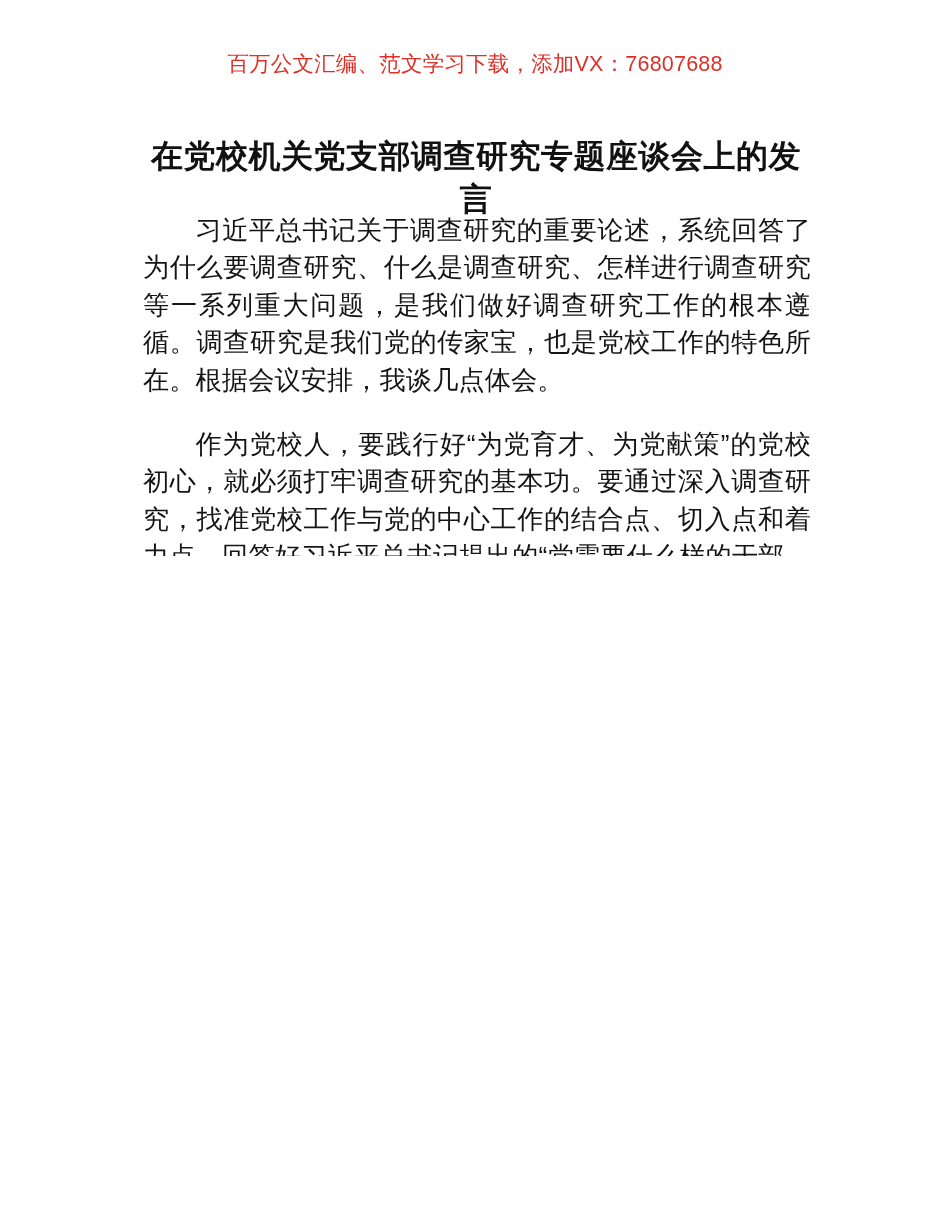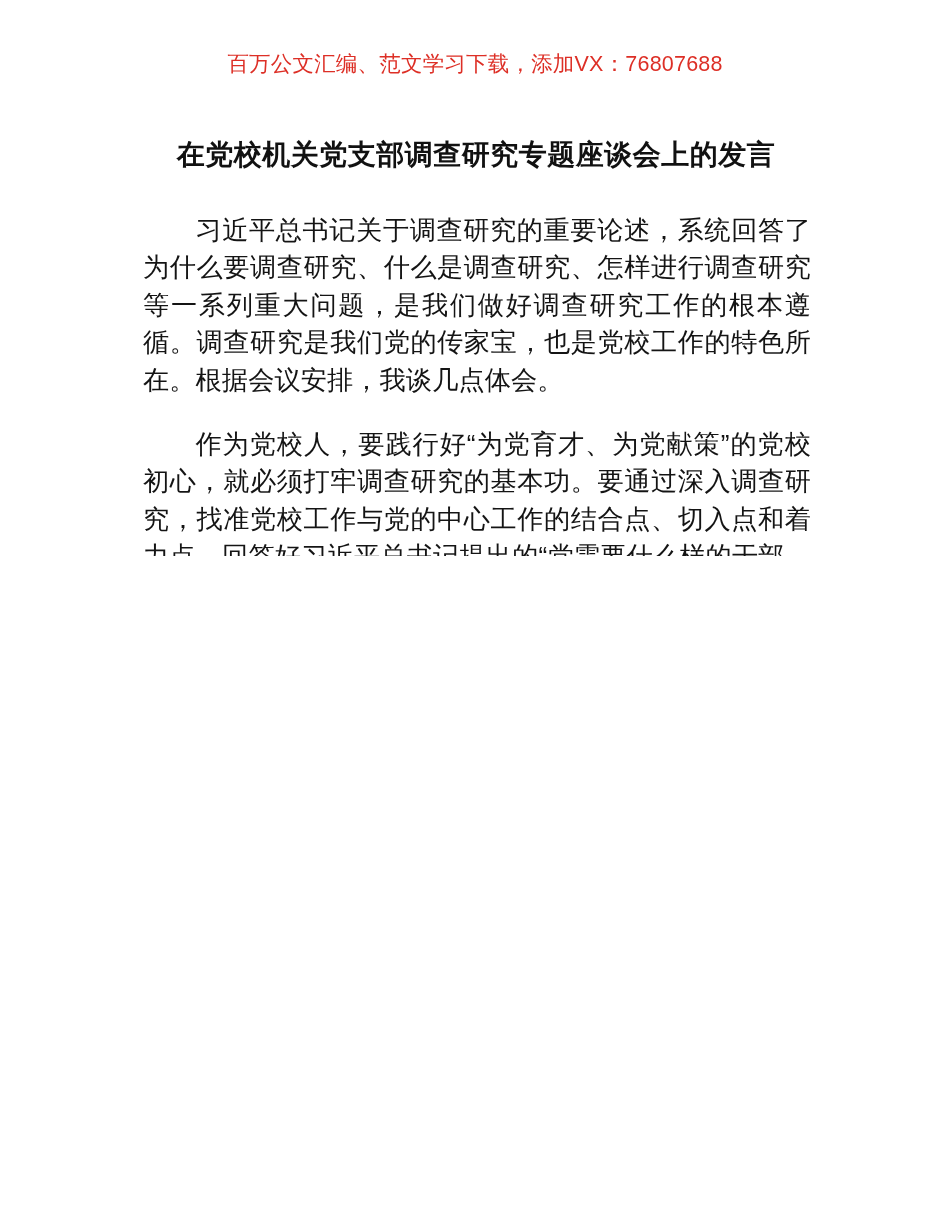--- a/index.html
+++ b/index.html
@@ -43,21 +43,21 @@
     white-space: nowrap;
   }
 
   
   .doc-title {
     position: absolute;
     top: 114px;
     left: 140px;
     width: 672px;
     text-align: center;
-    font-size: 28px;
+    font-size: 32px;
     font-weight: 700;
     color: #111111;
     line-height: 43px;
     letter-spacing: 0.5px;
   }
 
   
   .doc-body {
     position: absolute;
     top: 212px;

